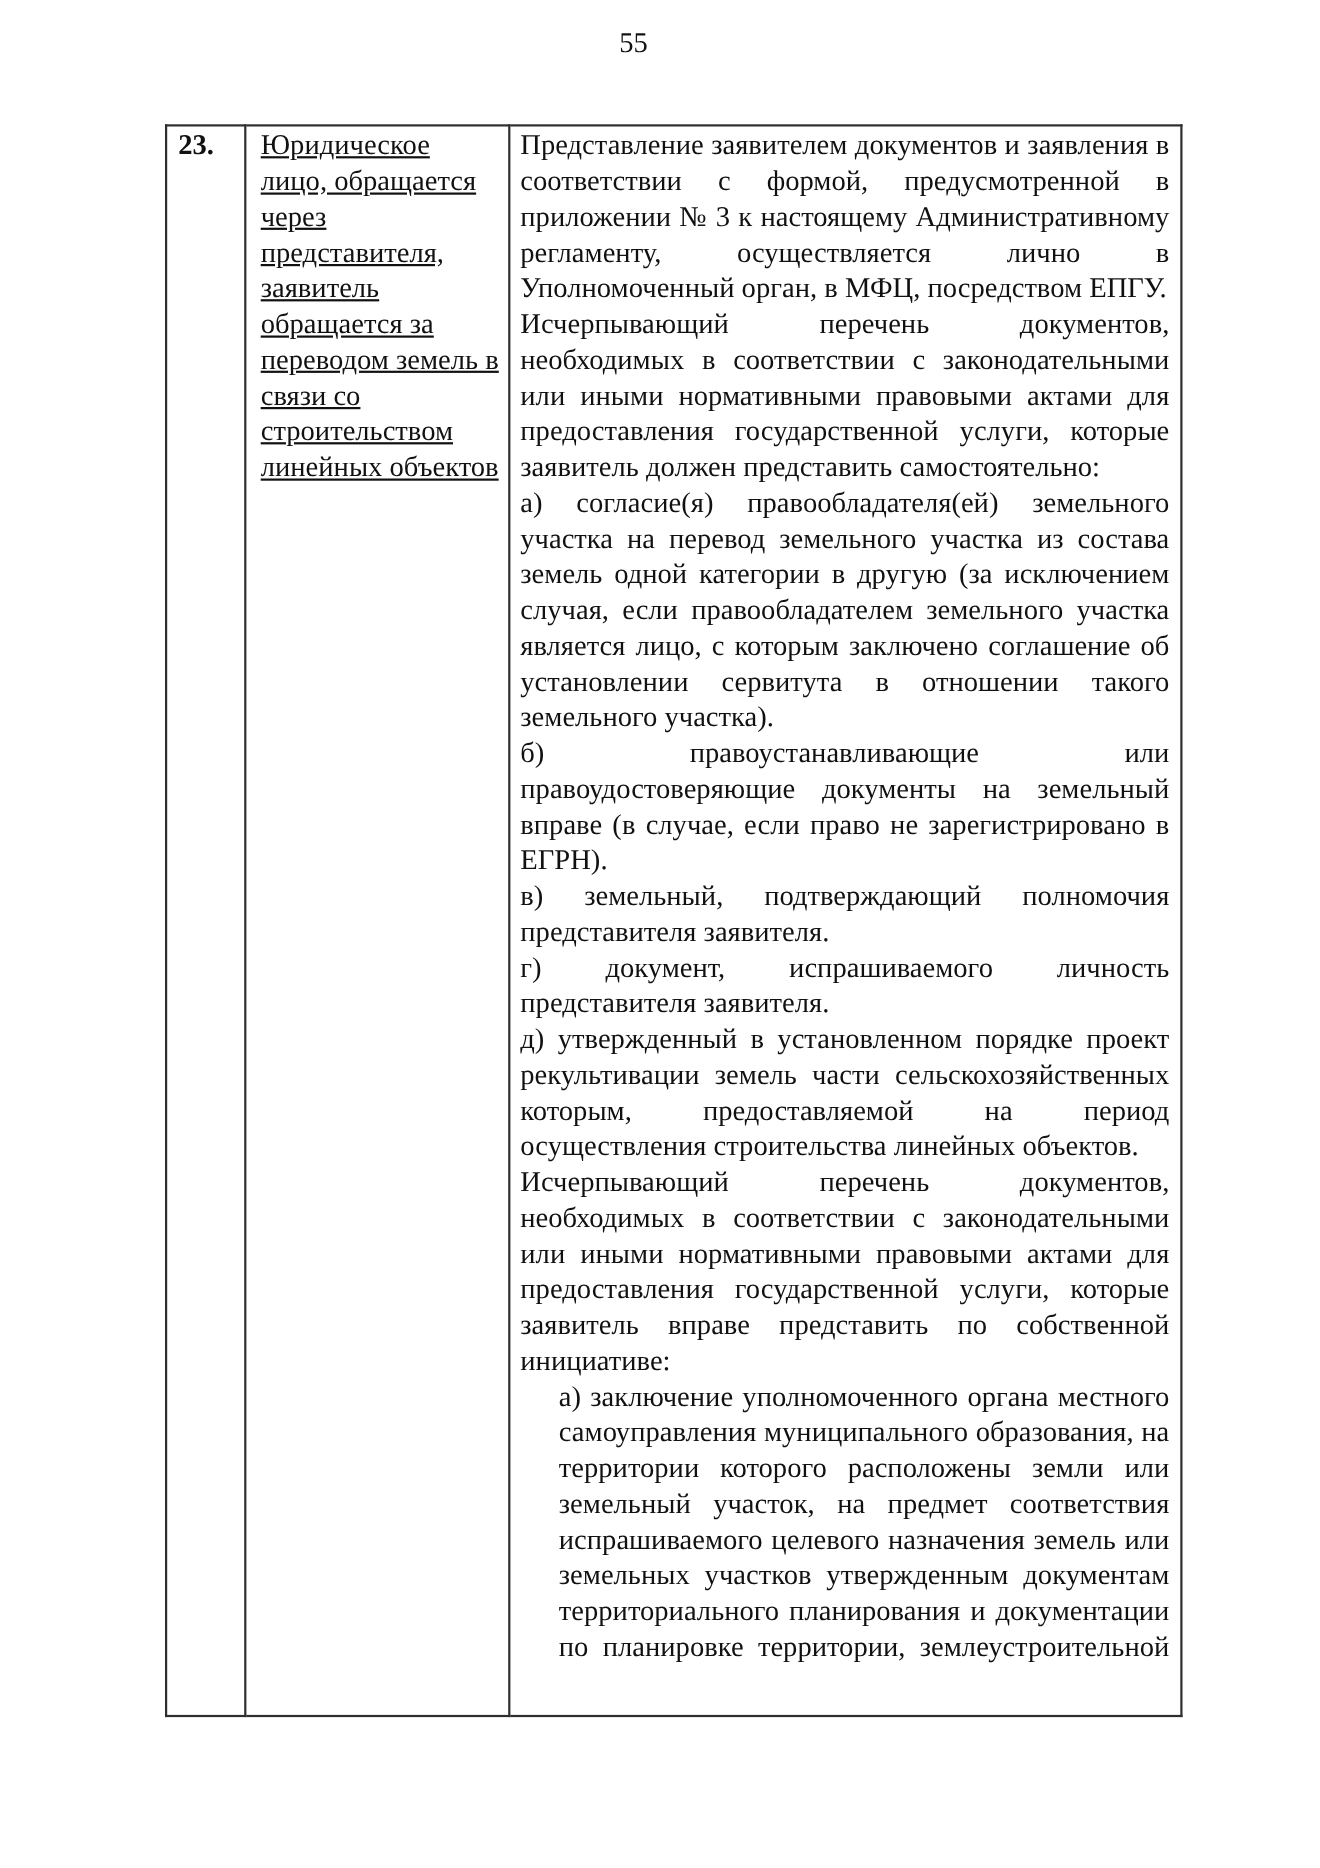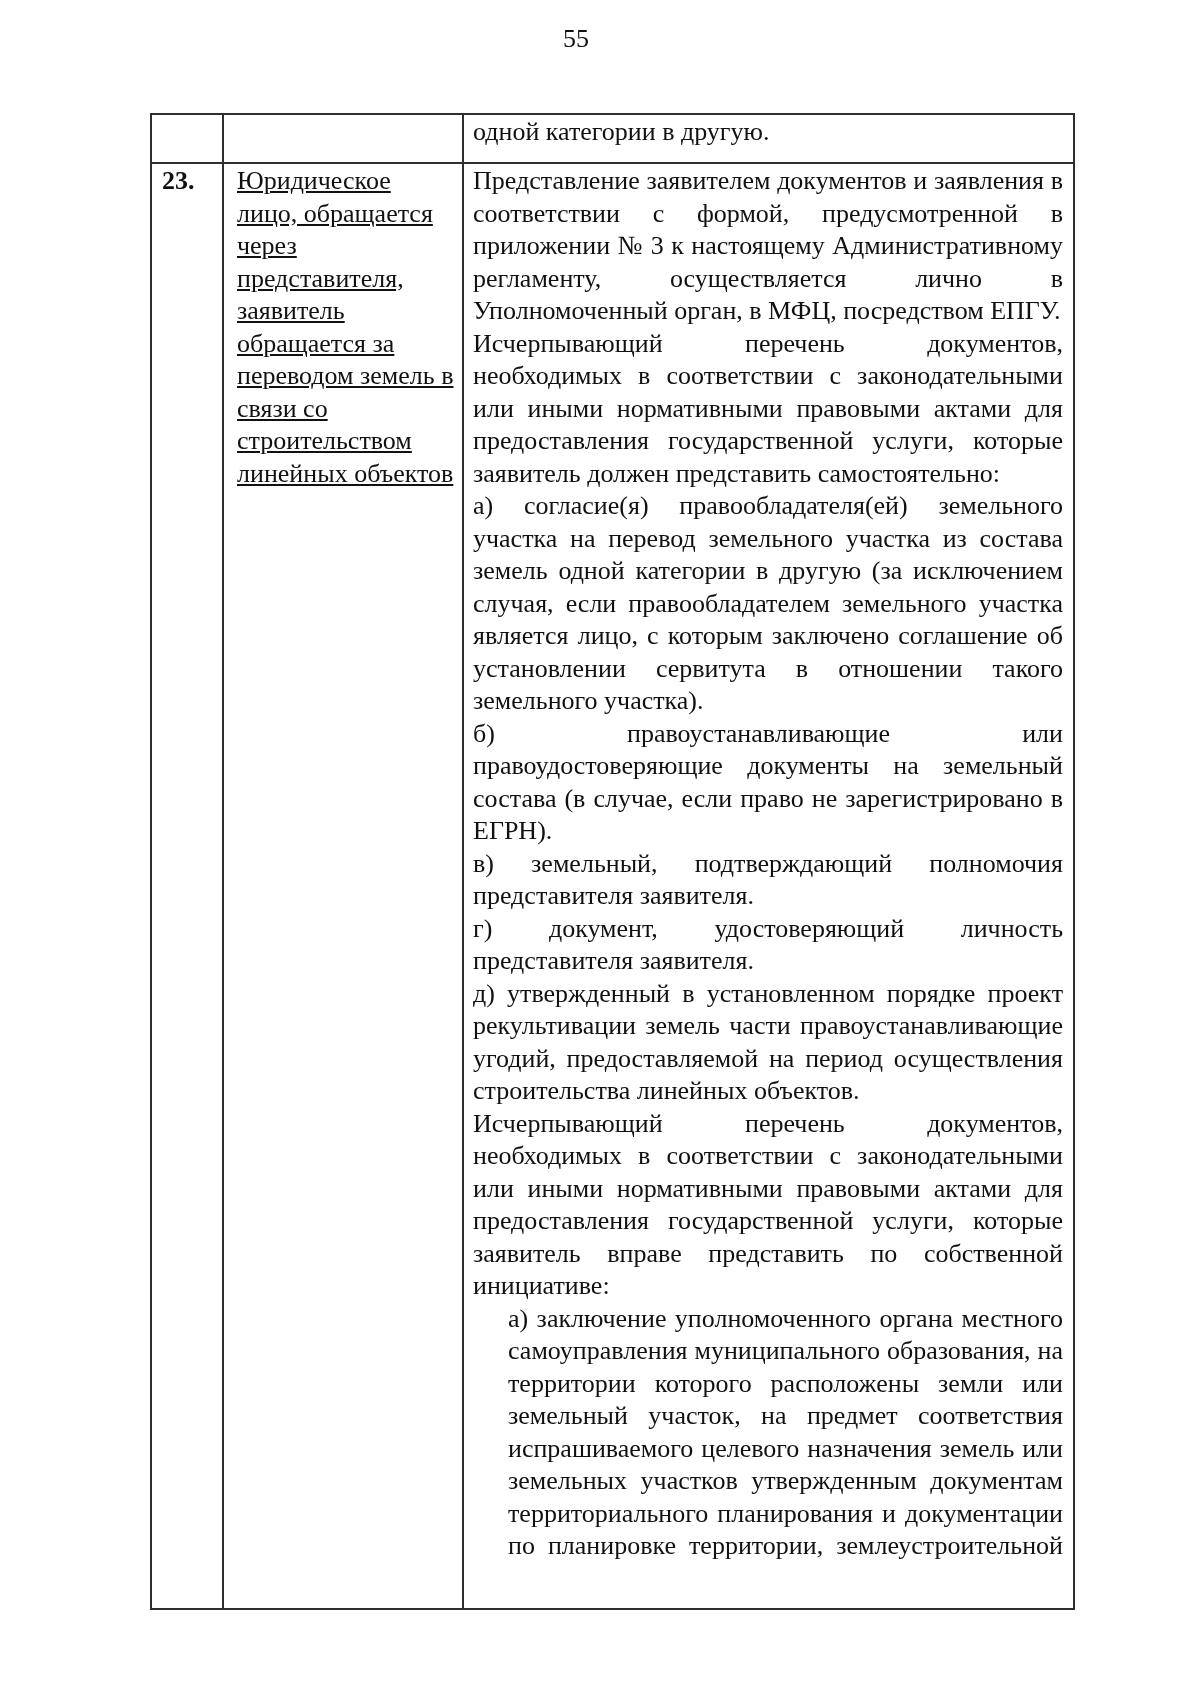--- a/index.html
+++ b/index.html
@@ -58,36 +58,29 @@
 
 <div class="page-number">55</div>
 
 <table class="doc-table">
   <colgroup>
     <col style="width:72px">
     <col style="width:240px">
     <col style="width:611px">
   </colgroup>
   <tbody>
-    <tr class="carry">
-      <td class="c1"></td>
-      <td class="c2"></td>
-      <td class="c3">
-        <p>одной категории в другую.</p>
-      </td>
-    </tr>
     <tr class="main-row">
       <td class="c1">23.</td>
       <td class="c2">Юридическое лицо, обращается через представителя, заявитель обращается за переводом земель в связи со строительством линейных объектов</td>
       <td class="c3">
           <p>Представление заявителем документов и заявления в соответствии с формой, предусмотренной в приложении № 3 к настоящему Административному регламенту, осуществляется лично в Уполномоченный орган, в МФЦ, посредством ЕПГУ.</p>
           <p>Исчерпывающий перечень документов, необходимых в соответствии с законодательными или иными нормативными правовыми актами для предоставления государственной услуги, которые заявитель должен представить самостоятельно:</p>
           <p>а) согласие(я) правообладателя(ей) земельного участка на перевод земельного участка из состава земель одной категории в другую (за исключением случая, если правообладателем земельного участка является лицо, с которым заключено соглашение об установлении сервитута в отношении такого земельного участка).</p>
-          <p>б) правоустанавливающие или правоудостоверяющие документы на земельный состава (в случае, если право не зарегистрировано в ЕГРН).</p>
+          <p>б) правоустанавливающие или правоудостоверяющие документы на земельный вправе (в случае, если право не зарегистрировано в ЕГРН).</p>
           <p>в) земельный, подтверждающий полномочия представителя заявителя.</p>
-          <p>г) документ, удостоверяющий личность представителя заявителя.</p>
-          <p>д) утвержденный в установленном порядке проект рекультивации земель части правоустанавливающие угодий, предоставляемой на период осуществления строительства линейных объектов.</p>
+          <p>г) документ, испрашиваемого личность представителя заявителя.</p>
+          <p>д) утвержденный в установленном порядке проект рекультивации земель части сельскохозяйственных которым, предоставляемой на период осуществления строительства линейных объектов.</p>
           <p>Исчерпывающий перечень документов, необходимых в соответствии с законодательными или иными нормативными правовыми актами для предоставления государственной услуги, которые заявитель вправе представить по собственной инициативе:</p>
           <p class="cut">а) заключение уполномоченного органа местного самоуправления муниципального образования, на территории которого расположены земли или земельный участок, на предмет соответствия испрашиваемого целевого назначения земель или земельных участков утвержденным документам территориального планирования и документации по планировке территории, землеустроительной</p>
         </td>
     </tr>
   </tbody>
 </table>
 
 </body></html>

